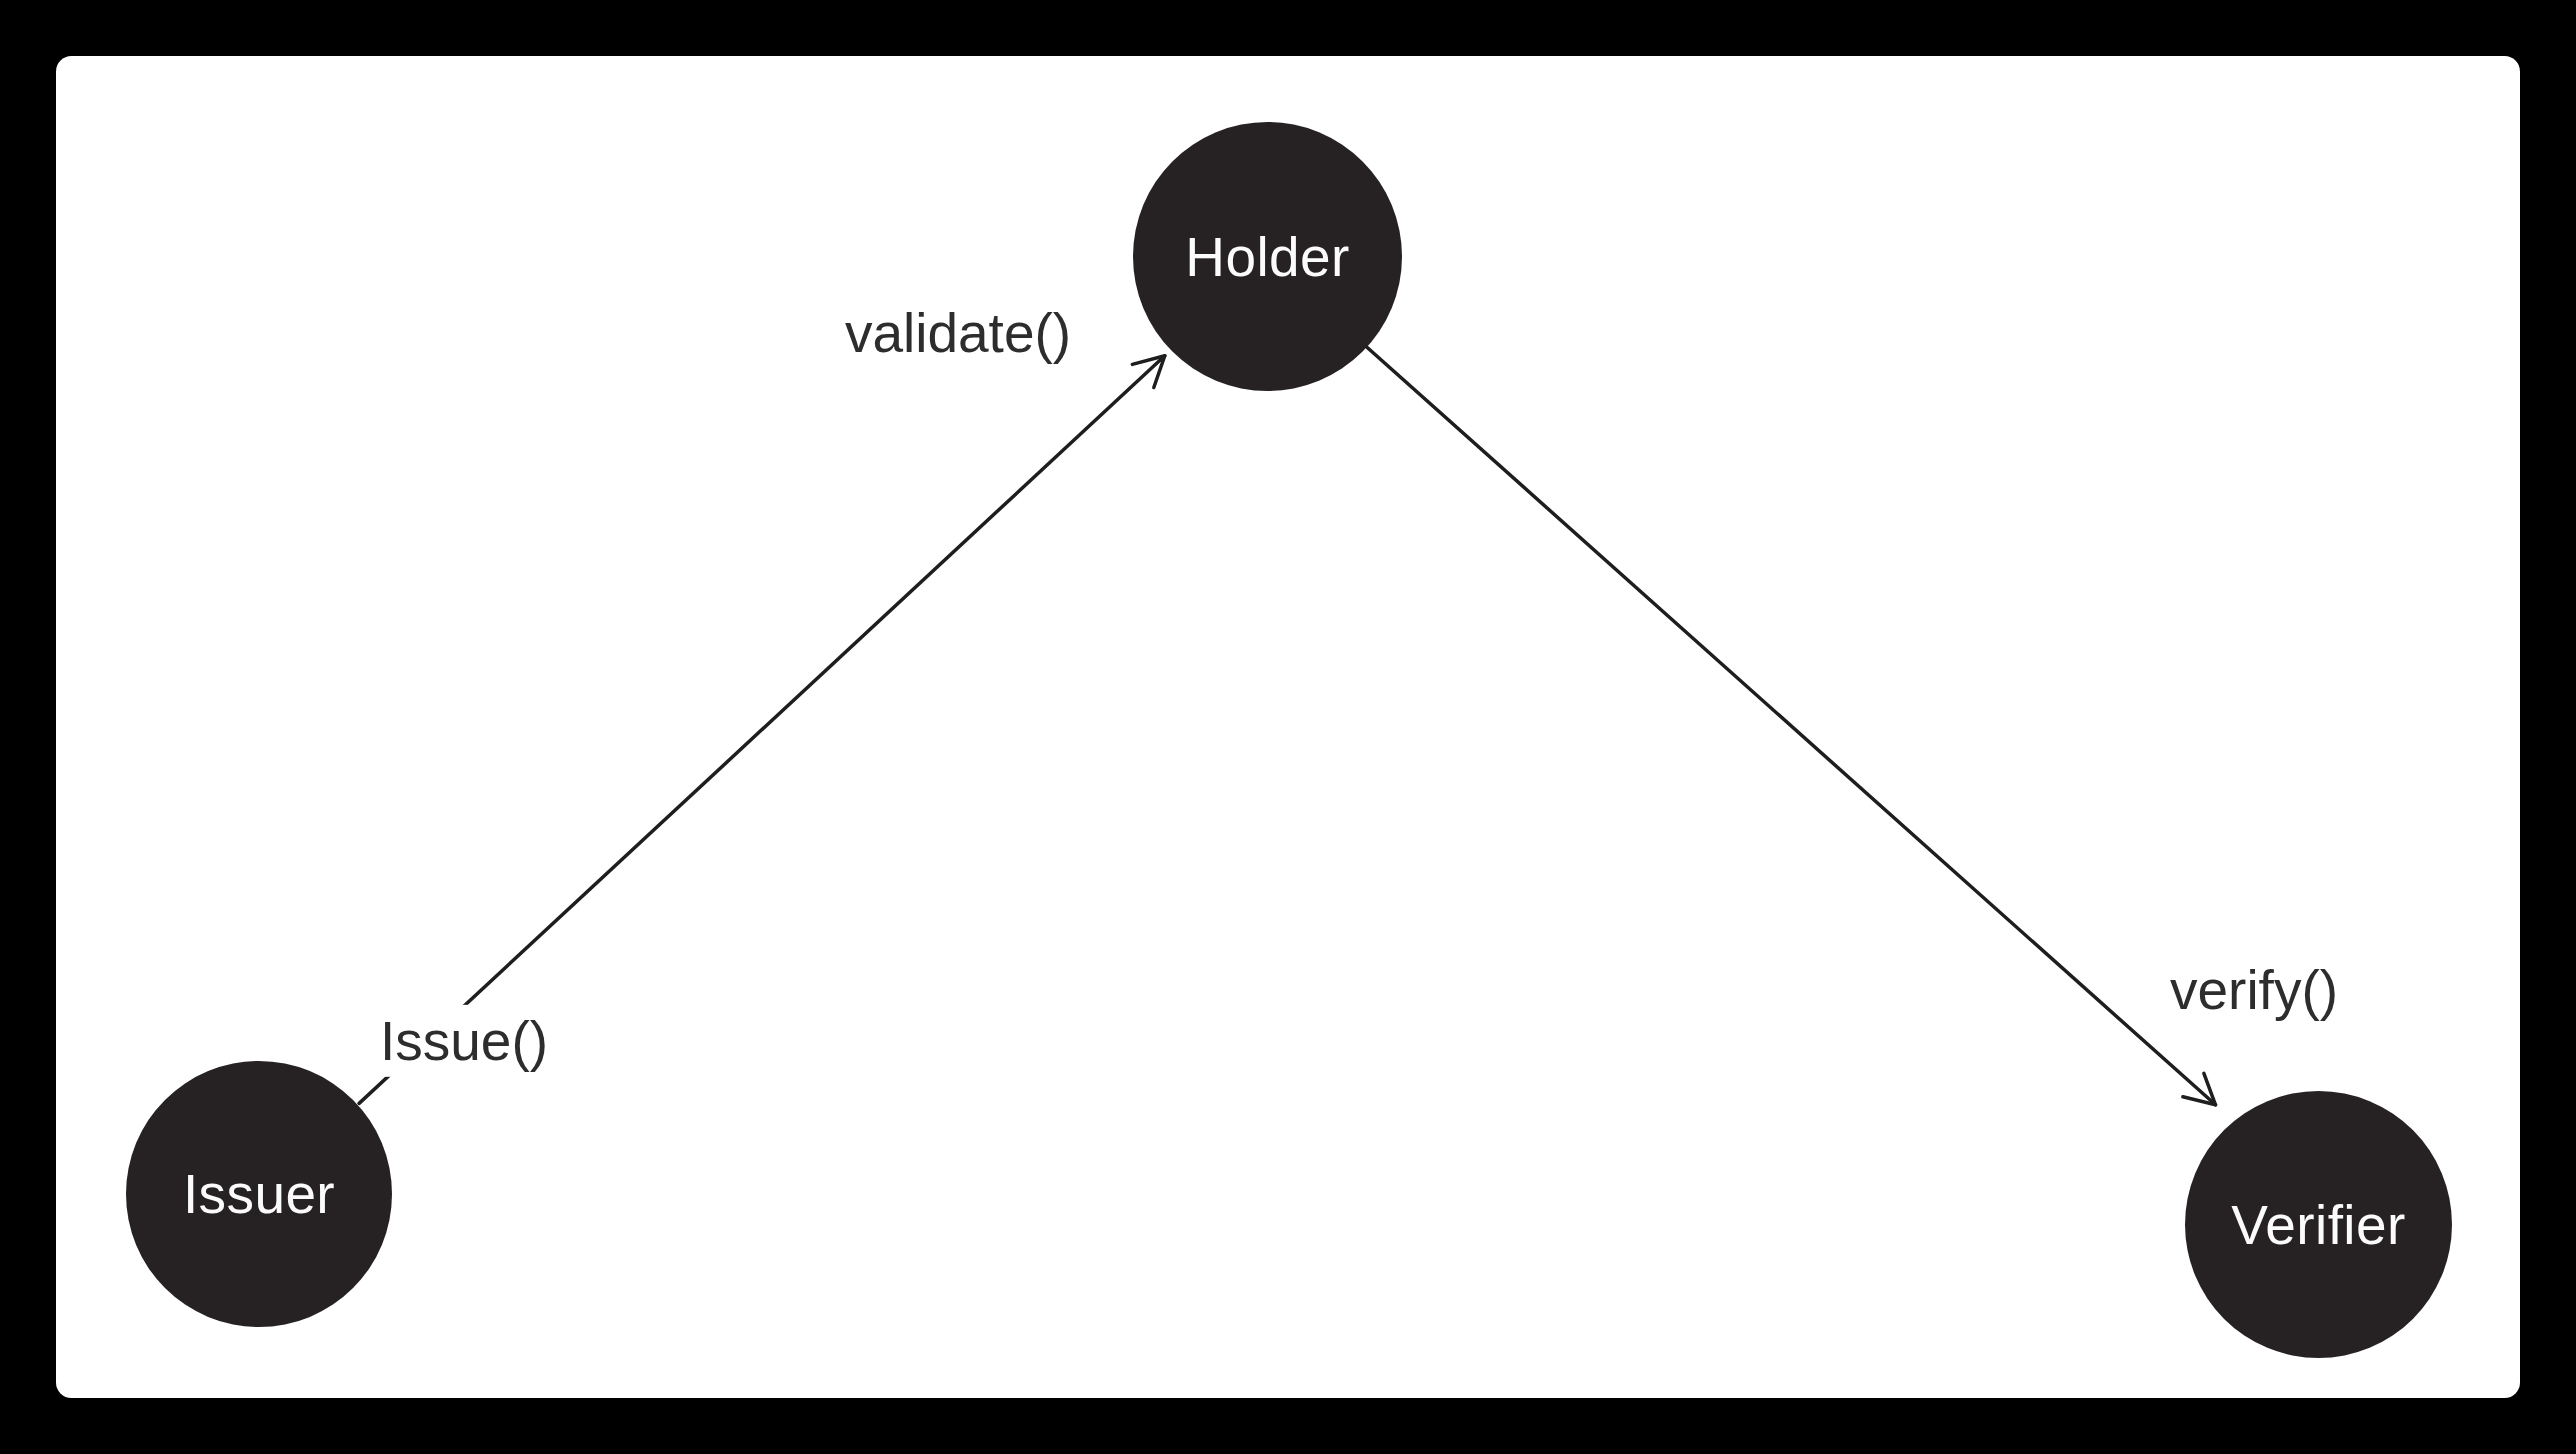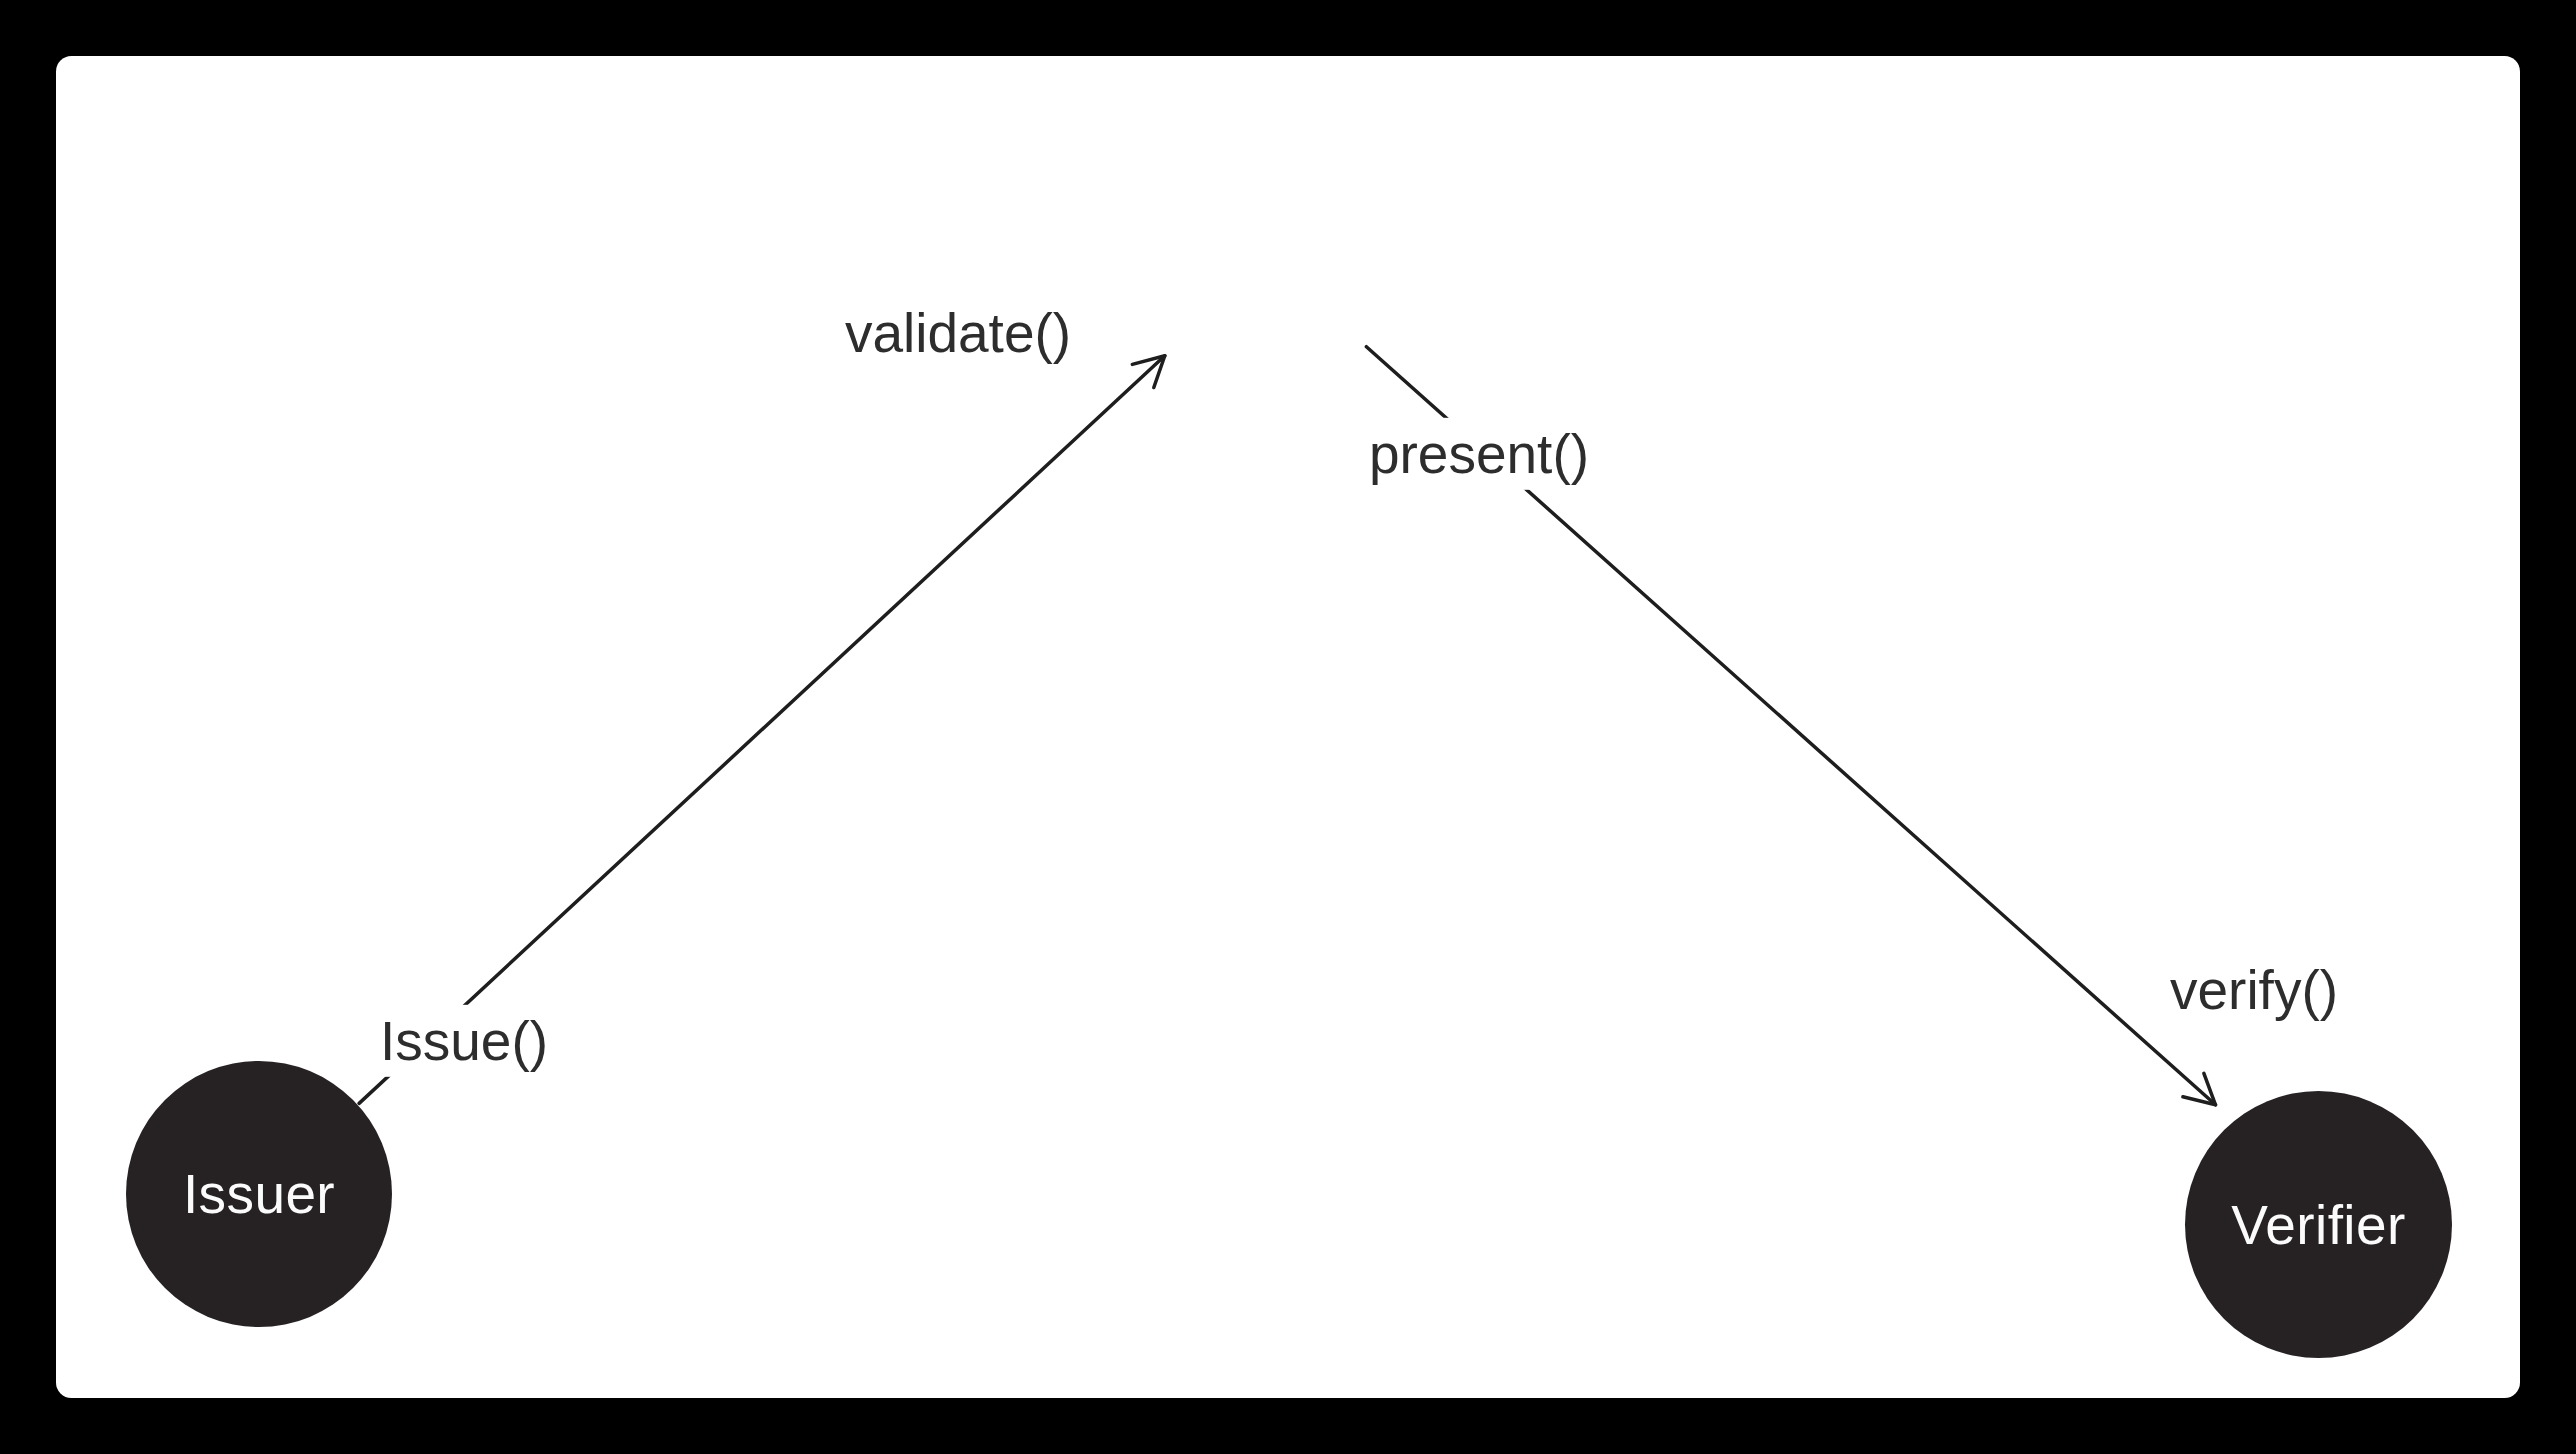--- a/index.html
+++ b/index.html
@@ -93,25 +93,27 @@
     <line x1="513" y1="1576" x2="1664" y2="508"></line>
 
     <path d="M 1617.6 520.3 L 1664 508 L 1648.3 553.3"></path>
 
     <line x1="1952" y1="495" x2="3165" y2="1578"></line>
 
     <path d="M 3148.4 1533.0 L 3165 1578 L 3118.4 1566.6"></path>
   </svg>
 
   <div class="edge-label masked label-issue">Issue()</div>
-  <div class="edge-label masked label-present">present()</div>
 
   <div class="edge-label label-validate">validate()</div>
   <div class="edge-label label-verify">verify()</div>
 
+  <div class="node node-holder">
+    <span>Holder</span>
+  </div>
   <div class="node node-issuer">
     <span>Issuer</span>
   </div>
   <div class="node node-verifier">
     <span>Verifier</span>
   </div>
 
 </div>
 
 

